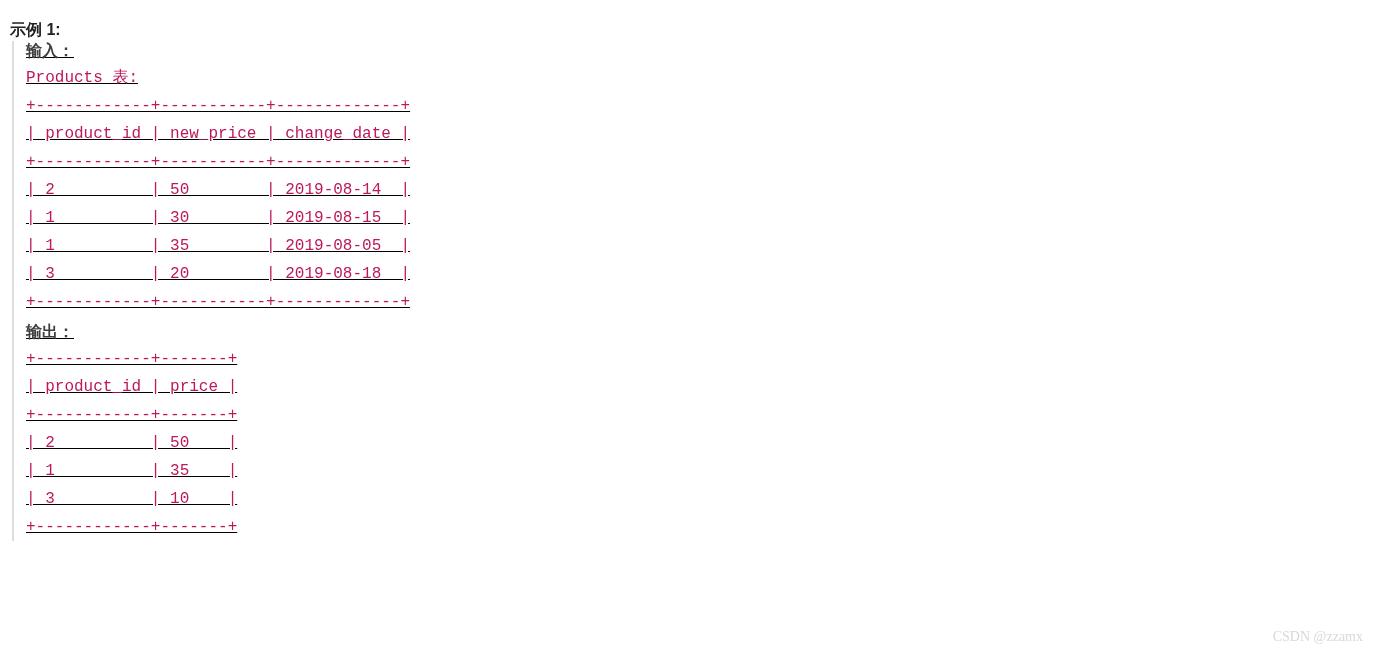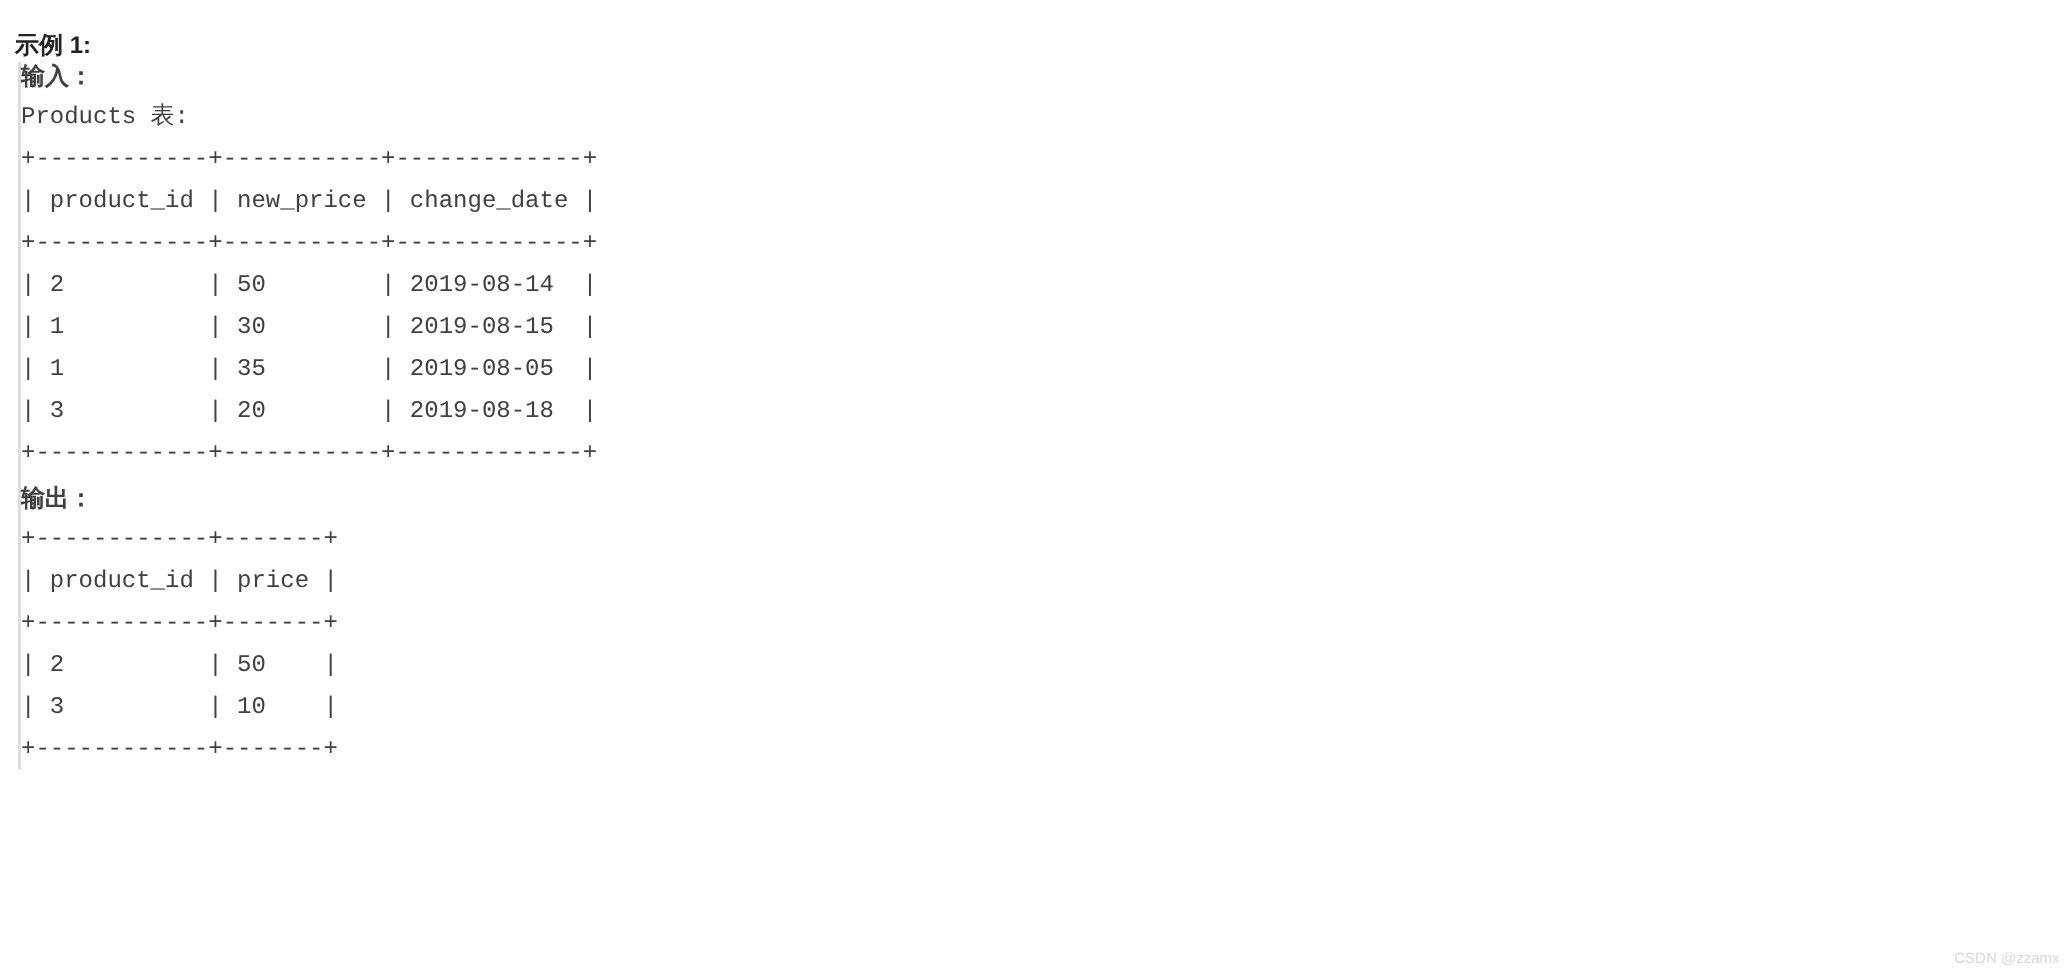--- a/index.html
+++ b/index.html
@@ -15,47 +15,48 @@
       height: 651px;
       position: relative;
     }
     .example-title {
       font-weight: bold;
       font-size: 16px;
       color: #222;
     }
     .example-block {
       border-left: 2px solid #ddd;
-      padding-left: 0;
+      padding-left: 12px;
       margin-left: 2px;
+      text-decoration: underline;
     }
     .section-label {
       font-weight: bold;
       font-size: 16px;
       color: #404040;
       margin-bottom: 2px;
       margin-top: 6px;
     }
     .section-label:first-child {
       margin-top: 0;
     }
     .mono-block {
       font-family: Menlo, Monaco, Consolas, "Courier New", monospace;
       font-size: 16px;
-      color: #404040;
+      color: #be185d;
       line-height: 1.75;
       white-space: pre;
     }
     .watermark {
       position: absolute;
       bottom: 6px;
-      right: 6px;
-      font-size: 10px;
+      right: 16px;
+      font-size: 14px;
       color: #d8d8d8;
-      font-family: Liberation Sans, sans-serif;
+      font-family: Liberation Serif, serif;
     }
   </style>
 </head>
 <body>
 
 <div class="example-title">示例 1:</div>
 
 <div class="example-block">
 
   <div class="section-label">输入：</div>
@@ -69,18 +70,19 @@
   <div class="mono-block">| 1          | 35        | 2019-08-05  |</div>
   <div class="mono-block">| 3          | 20        | 2019-08-18  |</div>
   <div class="mono-block">+------------+-----------+-------------+</div>
 
   <div class="section-label">输出：</div>
 
   <div class="mono-block">+------------+-------+</div>
   <div class="mono-block">| product_id | price |</div>
   <div class="mono-block">+------------+-------+</div>
   <div class="mono-block">| 2          | 50    |</div>
+  <div class="mono-block">| 1          | 35    |</div>
   <div class="mono-block">| 3          | 10    |</div>
   <div class="mono-block">+------------+-------+</div>
 
 </div>
 
 <div class="watermark">CSDN @zzamx</div>
 
 </body></html>

